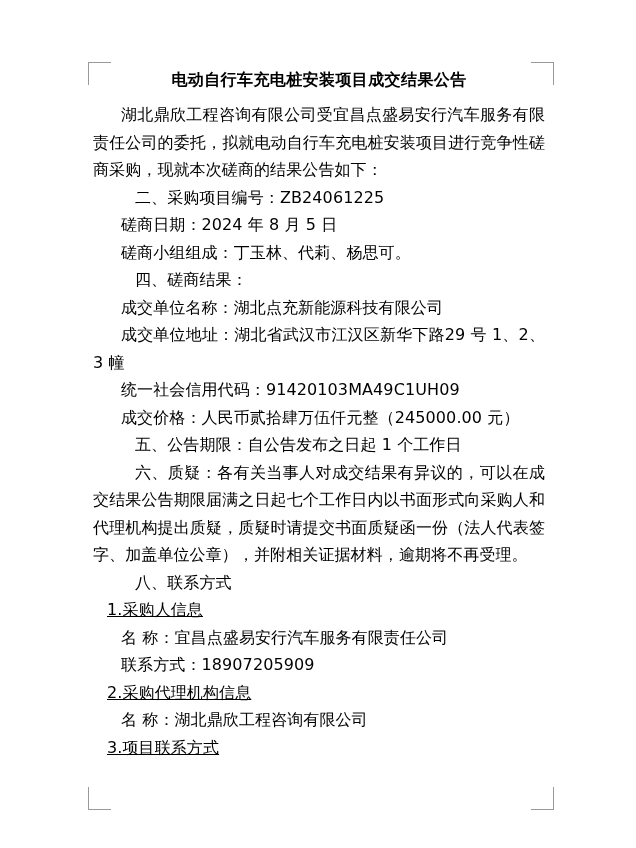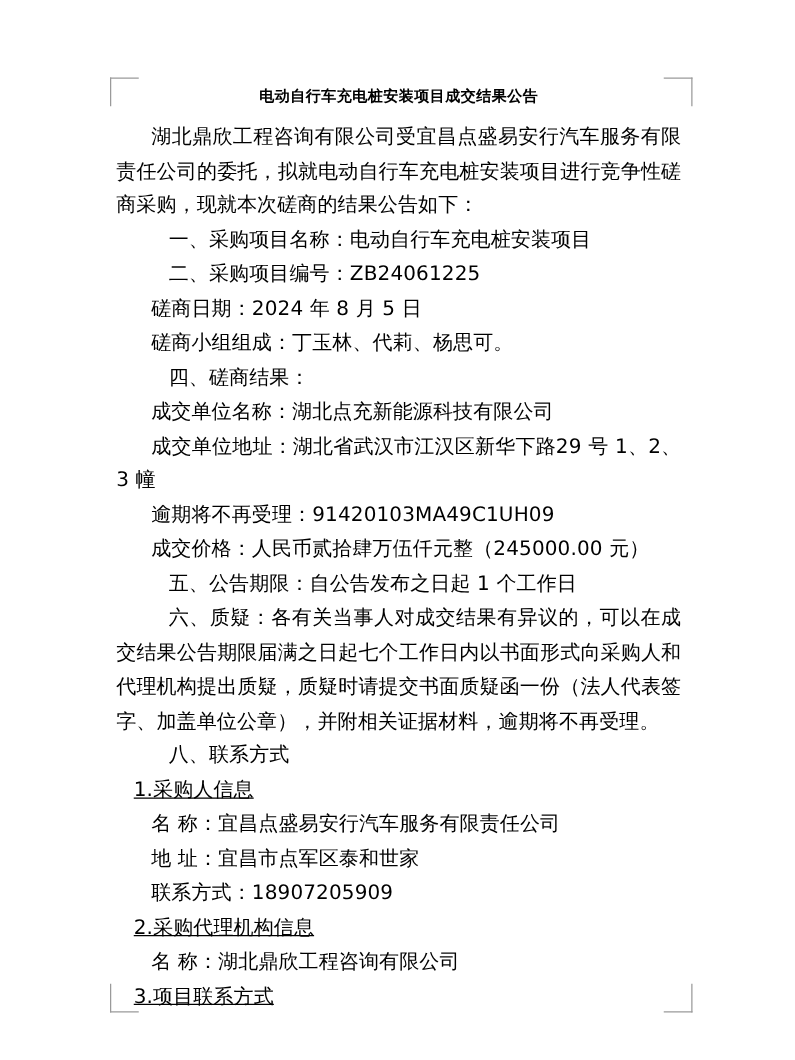--- a/index.html
+++ b/index.html
@@ -32,21 +32,21 @@
   .mark.br { right: 82px; bottom: 38px; border-right: 1px solid #9a9a9a; border-bottom: 1px solid #9a9a9a; }
 
   .content {
     position: absolute;
     left: 93px;
     top: 68px;
     width: 452px;
   }
   .doc-title {
     text-align: center;
-    font-size: 12px;
+    font-size: 16px;
     font-weight: bold;
     letter-spacing: 0.4px;
     margin: 0 0 9px 0;
     line-height: 1.5;
   }
   p {
     margin: 0;
     font-size: 16px;
     line-height: 1.72;
     text-align: justify;
@@ -64,34 +64,32 @@
   <div class="mark tl"></div>
   <div class="mark tr"></div>
   <div class="mark bl"></div>
   <div class="mark br"></div>
 
   <div class="content">
 
     <h1 class="doc-title">电动自行车充电桩安装项目成交结果公告</h1>
 
     <p class="ind2">湖北鼎欣工程咨询有限公司受宜昌点盛易安行汽车服务有限责任公司的委托，拟就电动自行车充电桩安装项目进行竞争性磋商采购，现就本次磋商的结果公告如下：</p>
-    <p class="ind3">一、采购项目名称：电动自行车充电桩安装项目</p>
     <p class="ind3">二、采购项目编号：ZB24061225</p>
     <p class="ind2">磋商日期：2024 年 8 月 5 日</p>
     <p class="ind2">磋商小组组成：丁玉林、代莉、杨思可。</p>
     <p class="ind3">四、磋商结果：</p>
     <p class="ind2">成交单位名称：湖北点充新能源科技有限公司</p>
     <p class="ind2">成交单位地址：湖北省武汉市江汉区新华下路29 号 1、2、3 幢</p>
-    <p class="ind2">逾期将不再受理：91420103MA49C1UH09</p>
+    <p class="ind2">统一社会信用代码：91420103MA49C1UH09</p>
     <p class="ind2">成交价格：人民币贰拾肆万伍仟元整（245000.00 元）</p>
     <p class="ind3">五、公告期限：自公告发布之日起 1 个工作日</p>
     <p class="ind3">六、质疑：各有关当事人对成交结果有异议的，可以在成交结果公告期限届满之日起七个工作日内以书面形式向采购人和代理机构提出质疑，质疑时请提交书面质疑函一份（法人代表签字、加盖单位公章），并附相关证据材料，逾期将不再受理。</p>
     <p class="ind3">八、联系方式</p>
     <p class="ind1">1.采购人信息</p>
     <p class="ind2">名        称：宜昌点盛易安行汽车服务有限责任公司</p>
-    <p class="ind2">地        址：宜昌市点军区泰和世家</p>
     <p class="ind2">联系方式：18907205909</p>
     <p class="ind1">2.采购代理机构信息</p>
     <p class="ind2">名        称：湖北鼎欣工程咨询有限公司</p>
     <p class="ind1">3.项目联系方式</p>
 
   </div>
 </div>
 
 </body></html>

